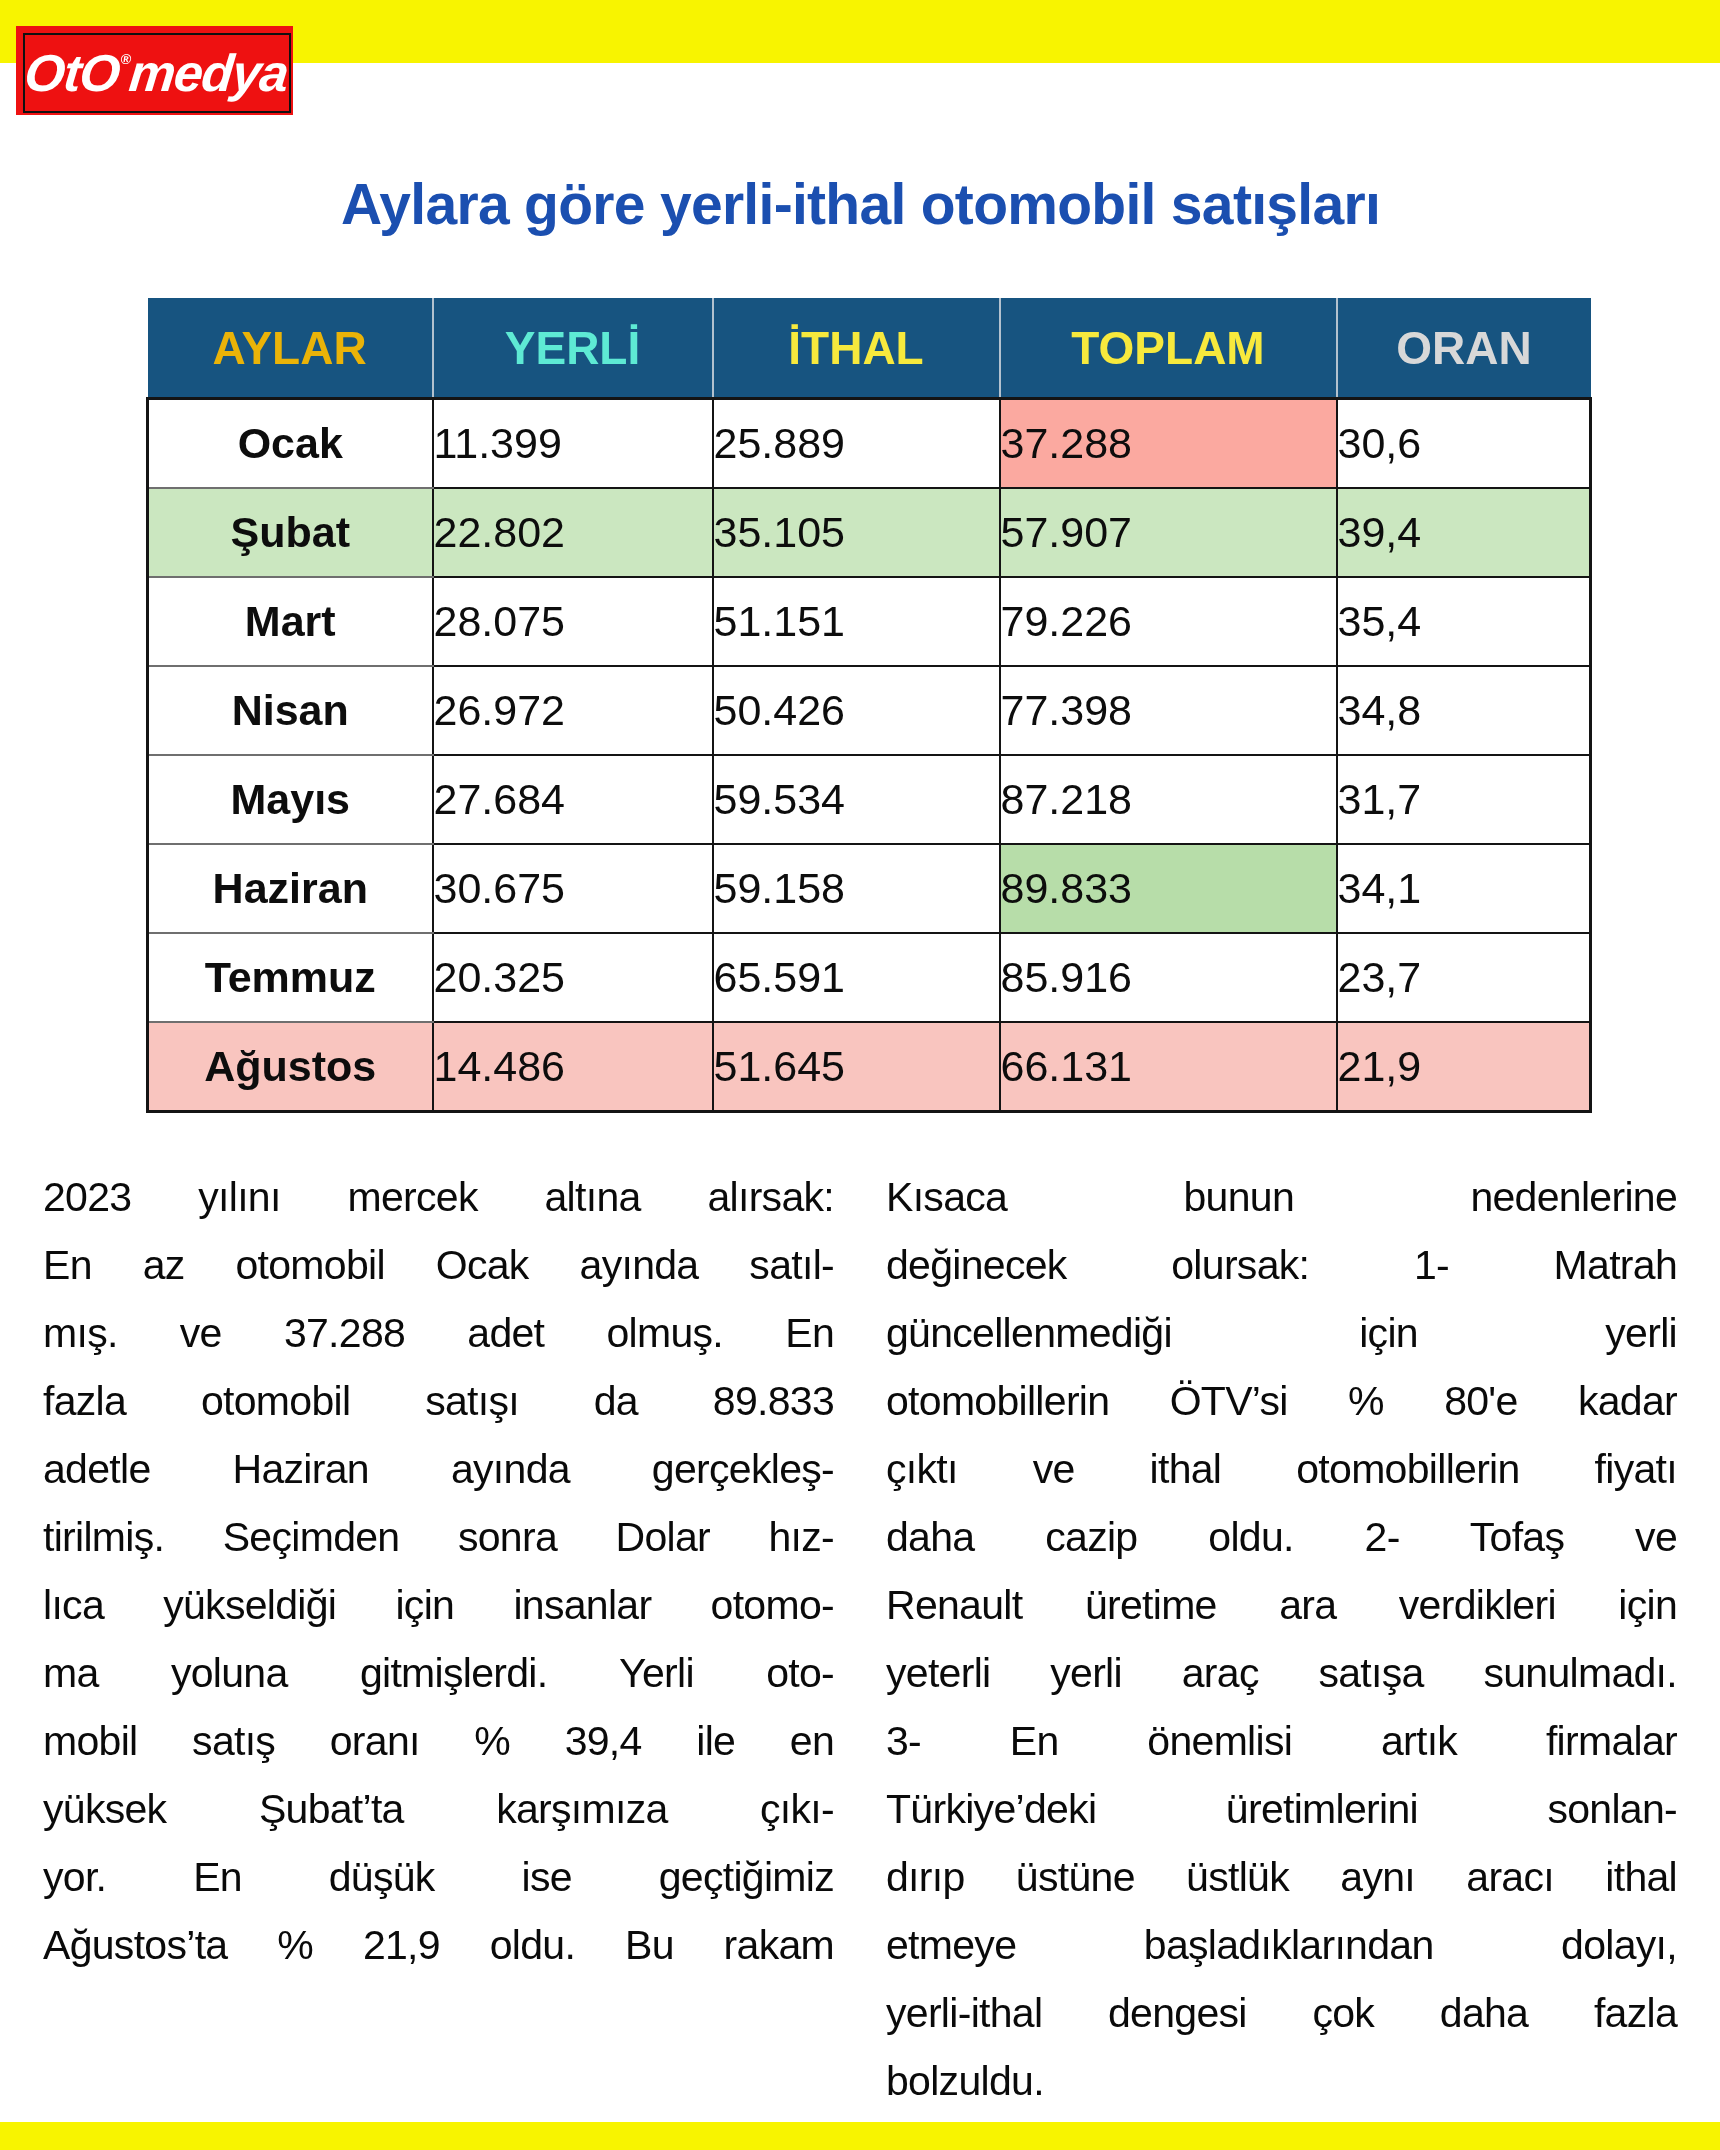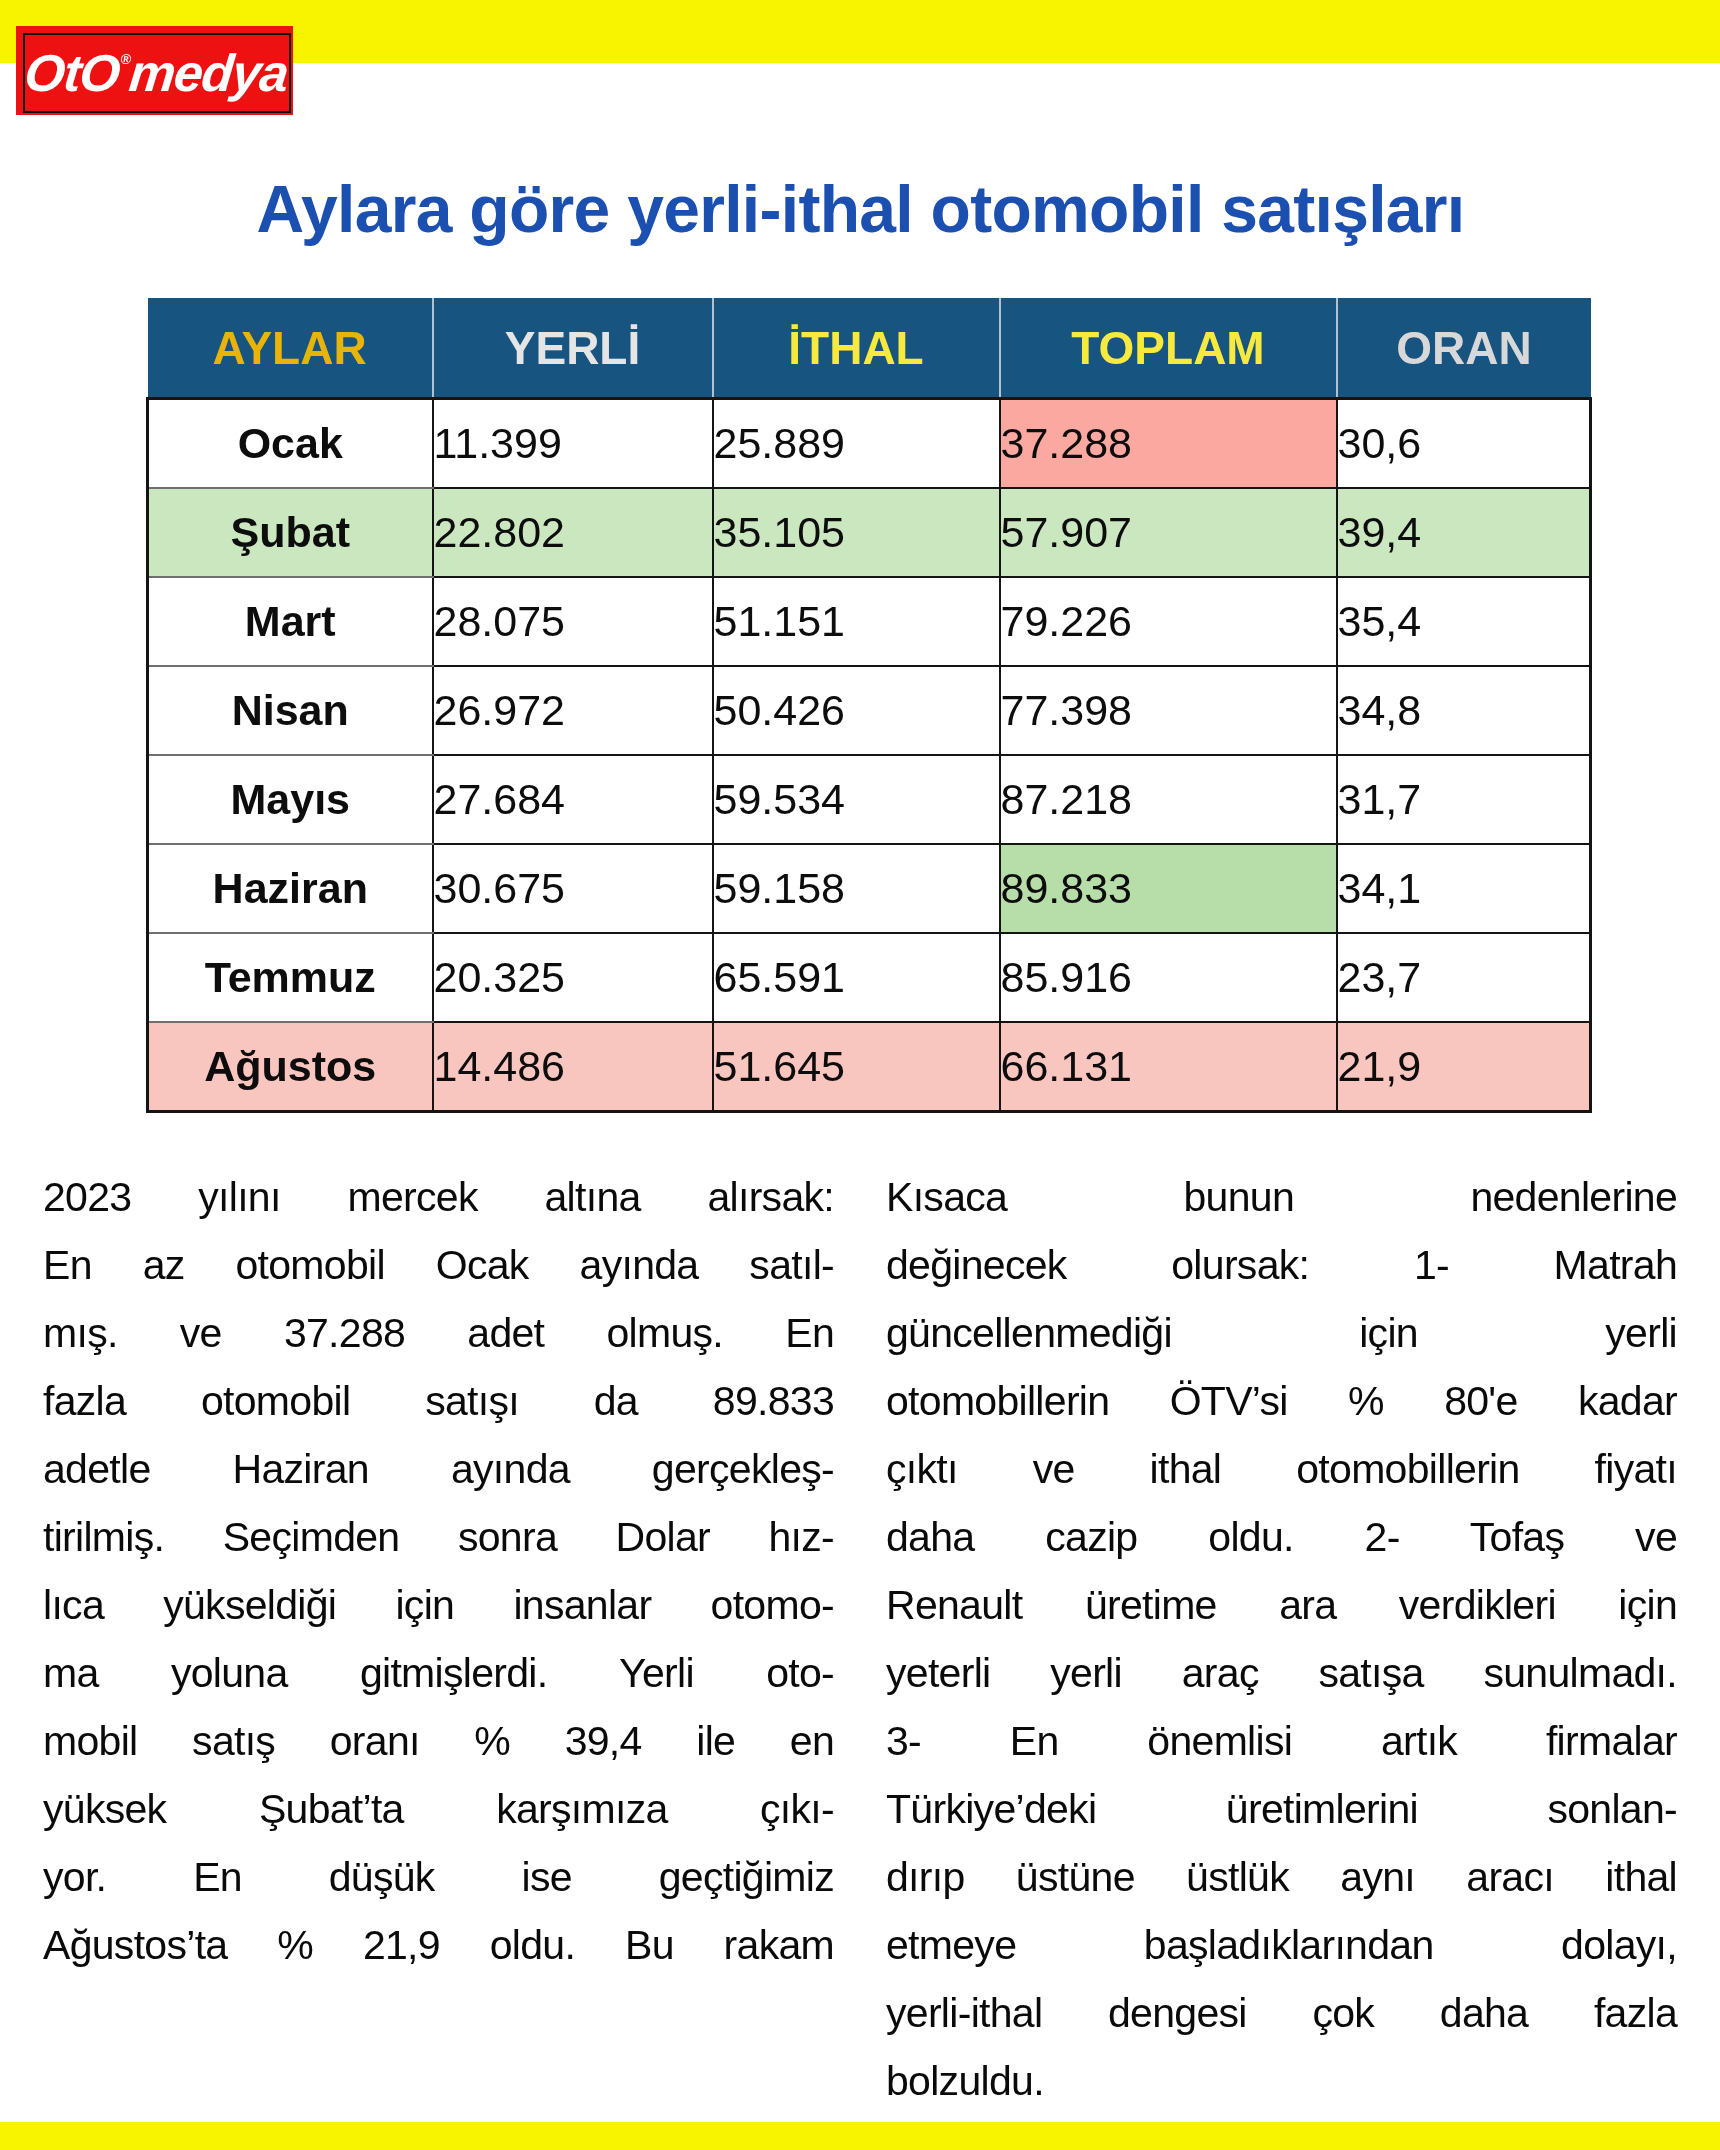--- a/index.html
+++ b/index.html
@@ -12,21 +12,21 @@
   #bottom-band{top:2122px;height:29px;}
 
   
   #logo{position:absolute;left:16px;top:26px;width:277px;height:89px;padding:6.5px;box-sizing:border-box;}
   #logo-inner{width:100%;height:100%;border:2.2px solid #101010;display:flex;align-items:center;justify-content:center;}
   #logo-text{color:#ffffff;font-weight:900;font-style:italic;font-size:52px;letter-spacing:-1.4px;transform:skewX(-6deg);white-space:nowrap;}
   #logo-text sup{font-size:14.3px;font-weight:700;vertical-align:27px;letter-spacing:0;}
 
   
   #title{position:absolute;left:0;top:171px;width:1721px;text-align:center;
-    font-weight:bold;font-size:66px;letter-spacing:-0.7px;}
+    font-weight:bold;font-size:57px;letter-spacing:-0.7px;}
 
   
   #sales-table{position:absolute;left:146px;top:298px;border-collapse:collapse;table-layout:fixed;}
   #sales-table th{
     height:99px;font-size:46px;font-weight:bold;letter-spacing:0px;
     text-align:center;vertical-align:middle;padding:0;
   }
   #sales-table th + th{border-left:2.2px solid #b3c2cf;}
   #sales-table tbody{border:3.6px solid #141414;}
   #sales-table td{
@@ -63,21 +63,21 @@
   <colgroup>
     <col style="width:285px">
       <col style="width:280px">
       <col style="width:287px">
       <col style="width:337px">
       <col style="width:254px">
   </colgroup>
   <thead>
       <tr id="header-row">
         <th style="background: rgb(23, 84, 128); color: #eab308;">AYLAR</th>
-        <th style="background: rgb(23, 84, 128); color: #e5e5e5;">YERLİ</th>
+        <th style="background: rgb(23, 84, 128); color: #5eead4;">YERLİ</th>
         <th style="background: rgb(23, 84, 128); color: rgb(247, 233, 61);">İTHAL</th>
         <th style="background: rgb(23, 84, 128); color: rgb(247, 233, 61);">TOPLAM</th>
         <th style="background: rgb(23, 84, 128); color: rgb(216, 216, 216);">ORAN</th>
       </tr>
     </thead>
   <tbody id="table-body">
       <tr>
         <td class="month">Ocak</td>
         <td class="num">11.399</td>
         <td class="num">25.889</td>

